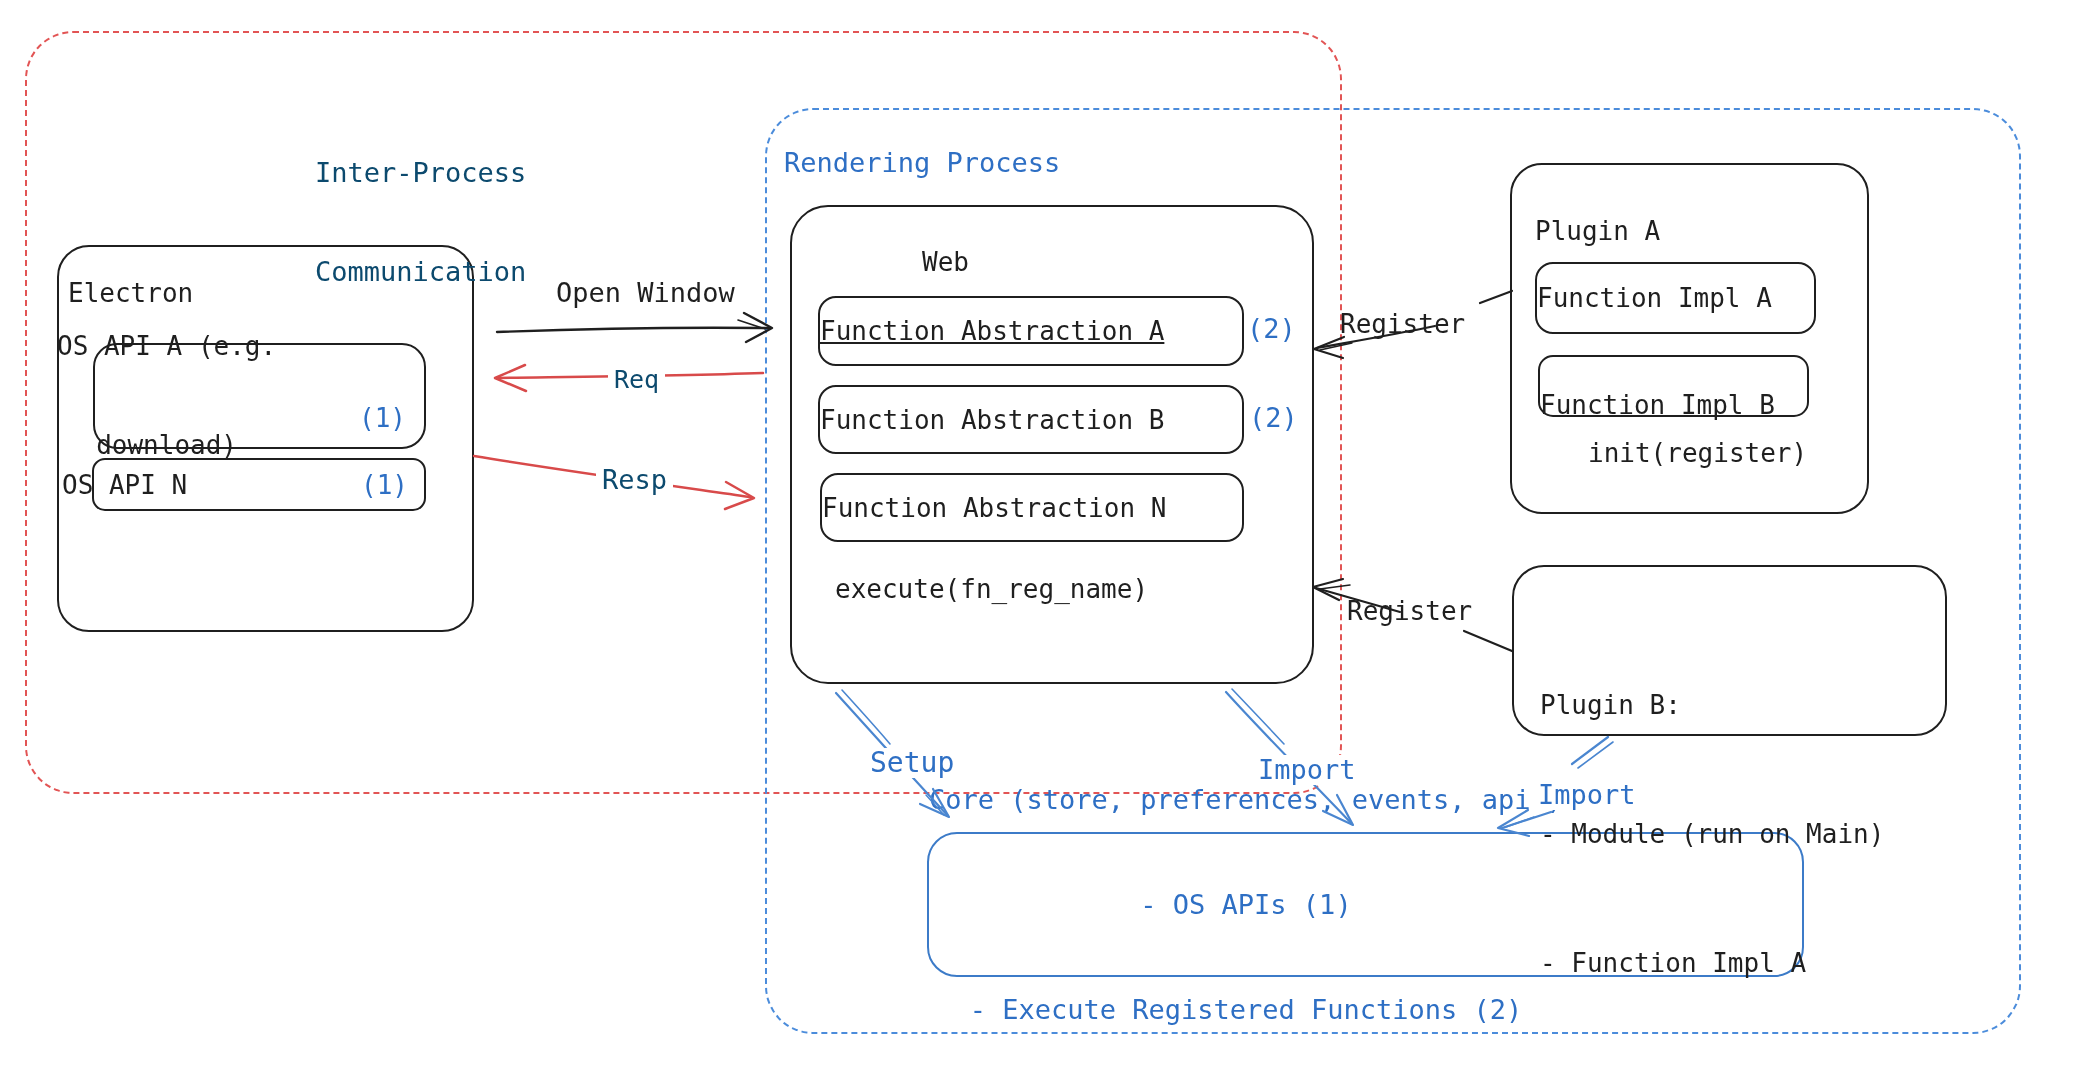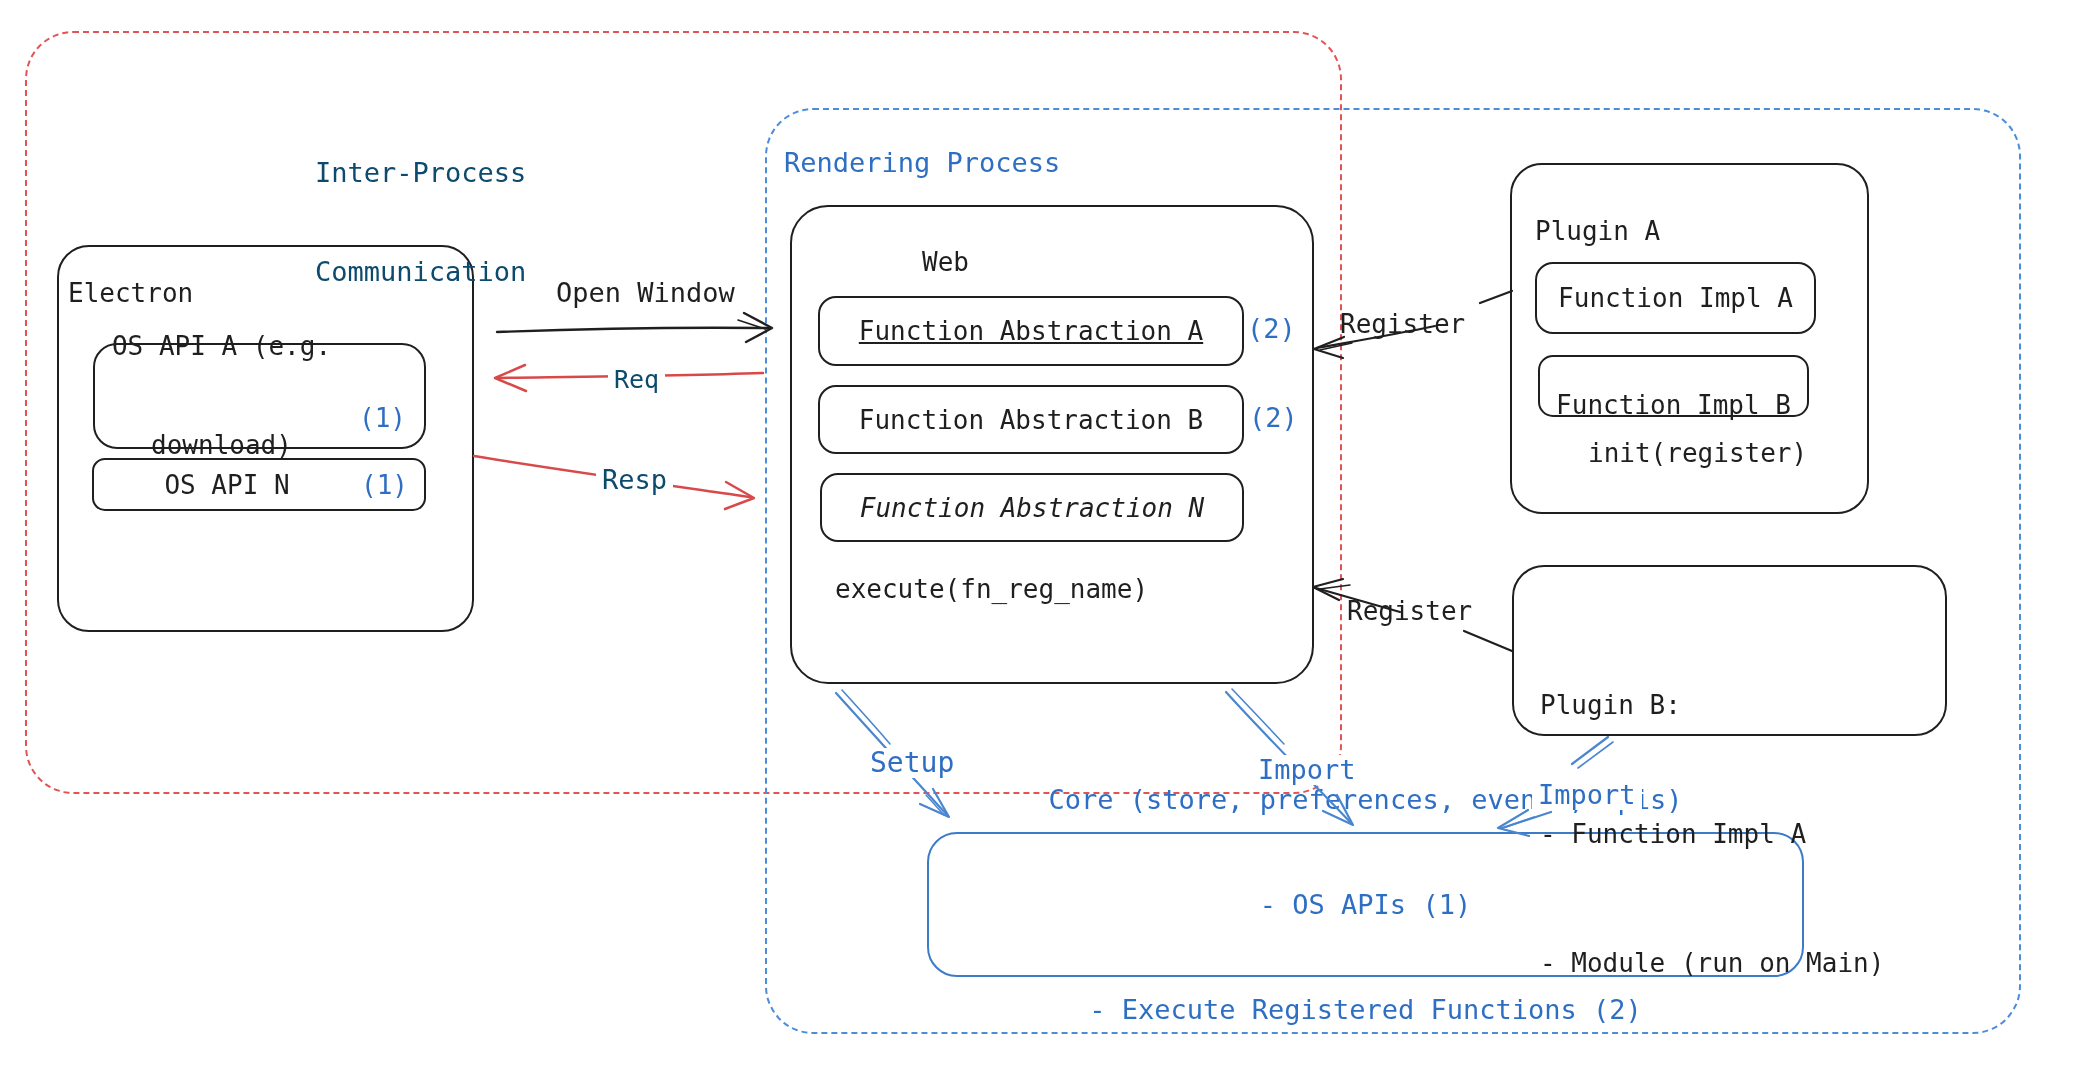--- a/index.html
+++ b/index.html
@@ -14,21 +14,21 @@
   .box.small{border-radius:18px;}
   .box.core{border:2.2px solid #3c7bc8;border-radius:30px;}
   
   .t{position:absolute;font-size:26px;line-height:30px;white-space:pre;}
   .t.center{text-align:center;}
   .red-t{color:#0c4a6e;}
   .blue-t{color:#2e6fc4;}
   .lbl-bg{background:#ffffff;padding:0 6px;}
   .badge{color:#2e6fc4;}
   
-  .cbox{display:flex;align-items:center;justify-content:center;flex-direction:column;}
+  .cbox{display:flex;align-items:flex-start;justify-content:center;flex-direction:column;}
   svg.overlay{position:absolute;left:0;top:0;z-index:5;pointer-events:none;}
   .t{z-index:6;}
   .box,.region{z-index:2;}
 </style>
 </head>
 <body>
 
 <div id="stage">
 
   <div class="region red" style="left:25px;top:31px;width:1313px;height:759px;"></div>
@@ -63,40 +63,40 @@
     <div class="t" style="position:static;">Function Abstraction A</div>
   </div>
   <div class="t badge" style="left:1247px;top:314px;font-size:27px;">(2)</div>
 
   <div class="box small cbox" style="left:818px;top:385px;width:422px;height:65px;">
     <div class="t" style="position:static;">Function Abstraction B</div>
   </div>
   <div class="t badge" style="left:1249px;top:403px;font-size:27px;">(2)</div>
 
   <div class="box small cbox" style="left:820px;top:473px;width:420px;height:65px;">
-    <div class="t" style="position:static;font-style:italic;">Function Abstraction N</div>
+    <div class="t" style="position:static;">Function Abstraction N</div>
   </div>
 
   <div class="t" style="left:835px;top:574px;">execute(fn_reg_name)</div>
 
   <div class="box" style="left:1510px;top:163px;width:355px;height:347px;"></div>
   <div class="t" style="left:1535px;top:216px;">Plugin A</div>
   <div class="box small cbox" style="left:1535px;top:262px;width:277px;height:68px;">
     <div class="t" style="position:static;">Function Impl A</div>
   </div>
   <div class="box small cbox" style="left:1538px;top:355px;width:267px;height:58px;border-radius:15px;">
     <div class="t" style="position:static;margin-top:37px;">Function Impl B</div>
   </div>
   <div class="t" style="left:1588px;top:438px;">init(register)</div>
 
   <div class="box" style="left:1512px;top:565px;width:431px;height:167px;"></div>
   <div class="t" style="left:1540px;top:598px;line-height:43px;">
     <div>Plugin B:</div>
+    <div>- Module (run on Main)</div>
     <div>- Function Impl A</div>
-    <div>- Module (run on Main)</div>
   </div>
 
   <div class="box core cbox" style="left:927px;top:832px;width:873px;height:141px;">
     <div class="t blue-t center" style="position:static;line-height:35px;font-size:27px;text-align:center;">
       <div>Core (store, preferences, events, apis)</div>
       <div>- OS APIs (1)</div>
       <div>- Execute Registered Functions (2)</div>
     </div>
   </div>
 

